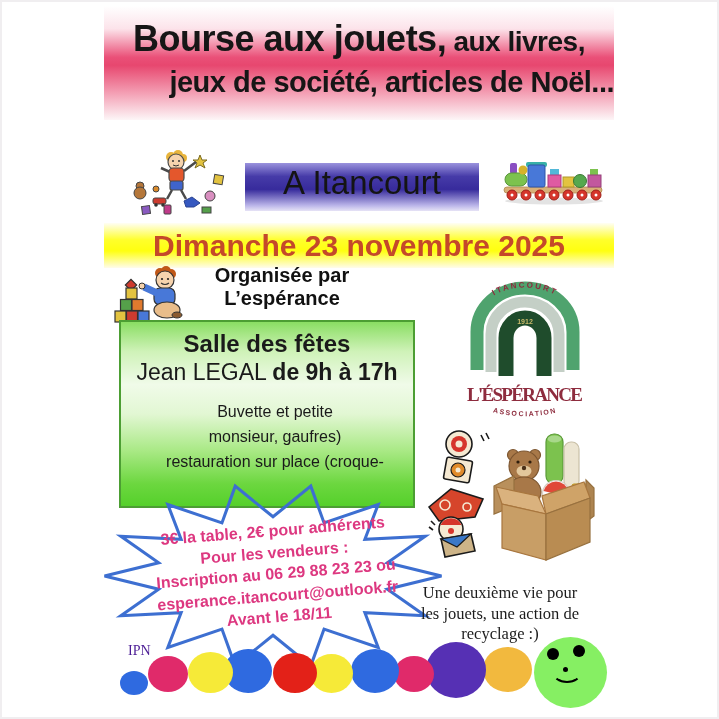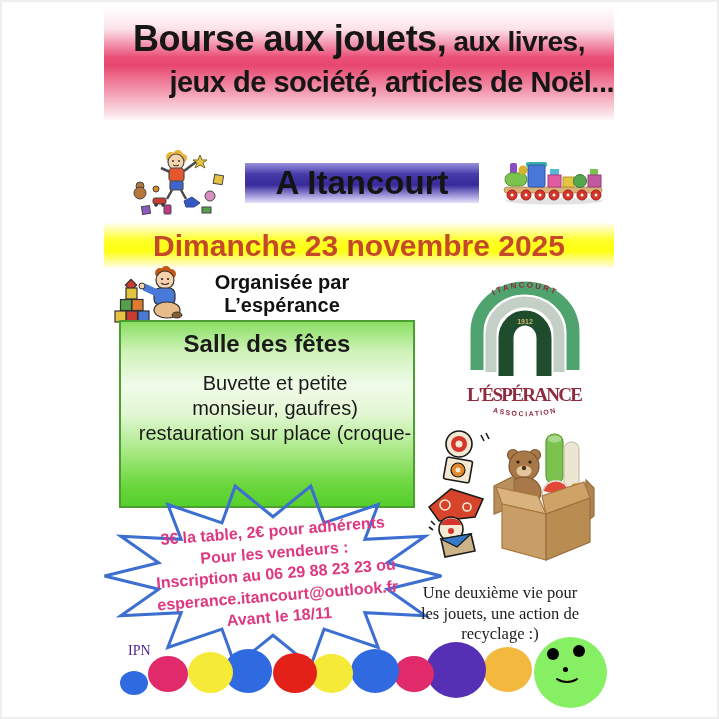--- a/index.html
+++ b/index.html
@@ -9,39 +9,39 @@
 
   
   .banner-top{position:absolute;left:102px;top:4px;width:510px;height:114px;text-align:center;
     background:linear-gradient(180deg,#ffffff 0%,#fce3ea 20%,#ea5078 45%,#e7476f 52%,#f39ab0 75%,#fdf6f7 100%);
     color:#161616;font-weight:bold;}
   .banner-line1{padding-top:12px;font-size:36px;line-height:42px;letter-spacing:-.5px;}
   .banner-line1 .suffix{font-size:28px;}
   .banner-line2{font-size:29px;line-height:38px;letter-spacing:-.5px;text-align:right;}
 
   
-  .location-band{position:absolute;left:243px;top:161px;width:234px;height:40px;text-align:center;
+  .location-band{position:absolute;left:243px;top:161px;width:234px;height:48px;text-align:center;
     background:linear-gradient(180deg,#9a92dd 0%,#463ba8 28%,#372b9c 55%,#b9b3e8 88%,#e6e3f6 100%);
-    font-size:33px;font-weight:700;color:#141414;line-height:40px;}
+    font-size:33px;font-weight:400;color:#141414;line-height:40px;}
 
   
   .date-band{position:absolute;left:102px;top:221px;width:510px;height:45px;text-align:center;
     background:linear-gradient(180deg,#fffef4 0%,#ffff2a 38%,#ffff10 62%,#fffceb 100%);}
   .date-band span{font-size:30px;font-weight:600;color:#c4492a;line-height:45px;text-align:center;}
 
-  .organizer{position:absolute;left:180px;top:269px;width:200px;text-align:center;
+  .organizer{position:absolute;left:180px;top:262px;width:200px;text-align:center;
     font-weight:bold;font-size:20px;line-height:23px;color:#111;}
 
   .venue-box{position:absolute;left:117px;top:318px;width:296px;height:188px;box-sizing:border-box;
     border:2px solid #4c9e33;text-align:center;color:#1a1a1a;
     background:linear-gradient(180deg,#8ade63 0%,#cff2b8 16%,#f0fbe9 34%,#e2f7d3 50%,#a9e985 70%,#6cd73f 88%,#55d02b 100%);}
   .venue-title{font-size:24px;font-weight:bold;margin-top:7px;line-height:29px;}
   .venue-line2{font-size:23px;line-height:28px;}
   .venue-line2 b{font-weight:bold;}
-  .venue-details{font-size:20px;line-height:25px;margin-top:13px;padding-left:16px;}
+  .venue-details{font-size:16px;line-height:25px;margin-top:13px;padding-left:16px;}
 
   .clip{position:absolute;}
   .logo-svg{position:absolute;left:462px;top:272px;}
   .starburst-svg{position:absolute;left:96px;top:477px;}
   .starburst-text{position:absolute;left:124px;top:518px;width:300px;text-align:center;
     transform:rotate(-4.5deg);color:#dd3880;font-weight:bold;font-size:16px;line-height:21.5px;}
 
   .recycle{position:absolute;left:404px;top:581px;width:188px;text-align:center;
     font-family:"Liberation Serif",serif;font-size:16.5px;line-height:20.5px;color:#1c1c1c;}
 
@@ -161,20 +161,21 @@
     <path d="M48 18 Q52 21 56 18" stroke="#333" stroke-width="1.2" fill="none"></path>
     <rect x="41" y="23" width="21" height="17" rx="6" fill="#4878d8" stroke="#333" stroke-width="1.2"></rect>
     <path d="M44 28 L31 22" stroke="#4878d8" stroke-width="7"></path>
     <circle cx="29" cy="21" r="3" fill="#f6d3ad" stroke="#333" stroke-width="1"></circle>
     <ellipse cx="54" cy="45" rx="13" ry="8" fill="#e9bd8a" stroke="#333" stroke-width="1.2"></ellipse>
     <ellipse cx="64" cy="50" rx="5" ry="3" fill="#8a5a30" stroke="#333" stroke-width="1"></ellipse>
   </svg>
 
   <div class="venue-box">
     <div class="venue-title">Salle des fêtes</div>
+    <div class="venue-line2"><span>Jean LEGAL </span><b>de 9h à 17h</b></div>
     <div class="venue-details">
       <div>Buvette et petite</div>
       <div>monsieur, gaufres)</div>
       <div>restauration sur place (croque-</div>
     </div>
   </div>
 
   <svg class="logo-svg" width="122" height="152" viewBox="0 0 122 152">
     <defs>
       <path id="arcTop" d="M 20 30 A 46 30 0 0 1 102 30"></path>

